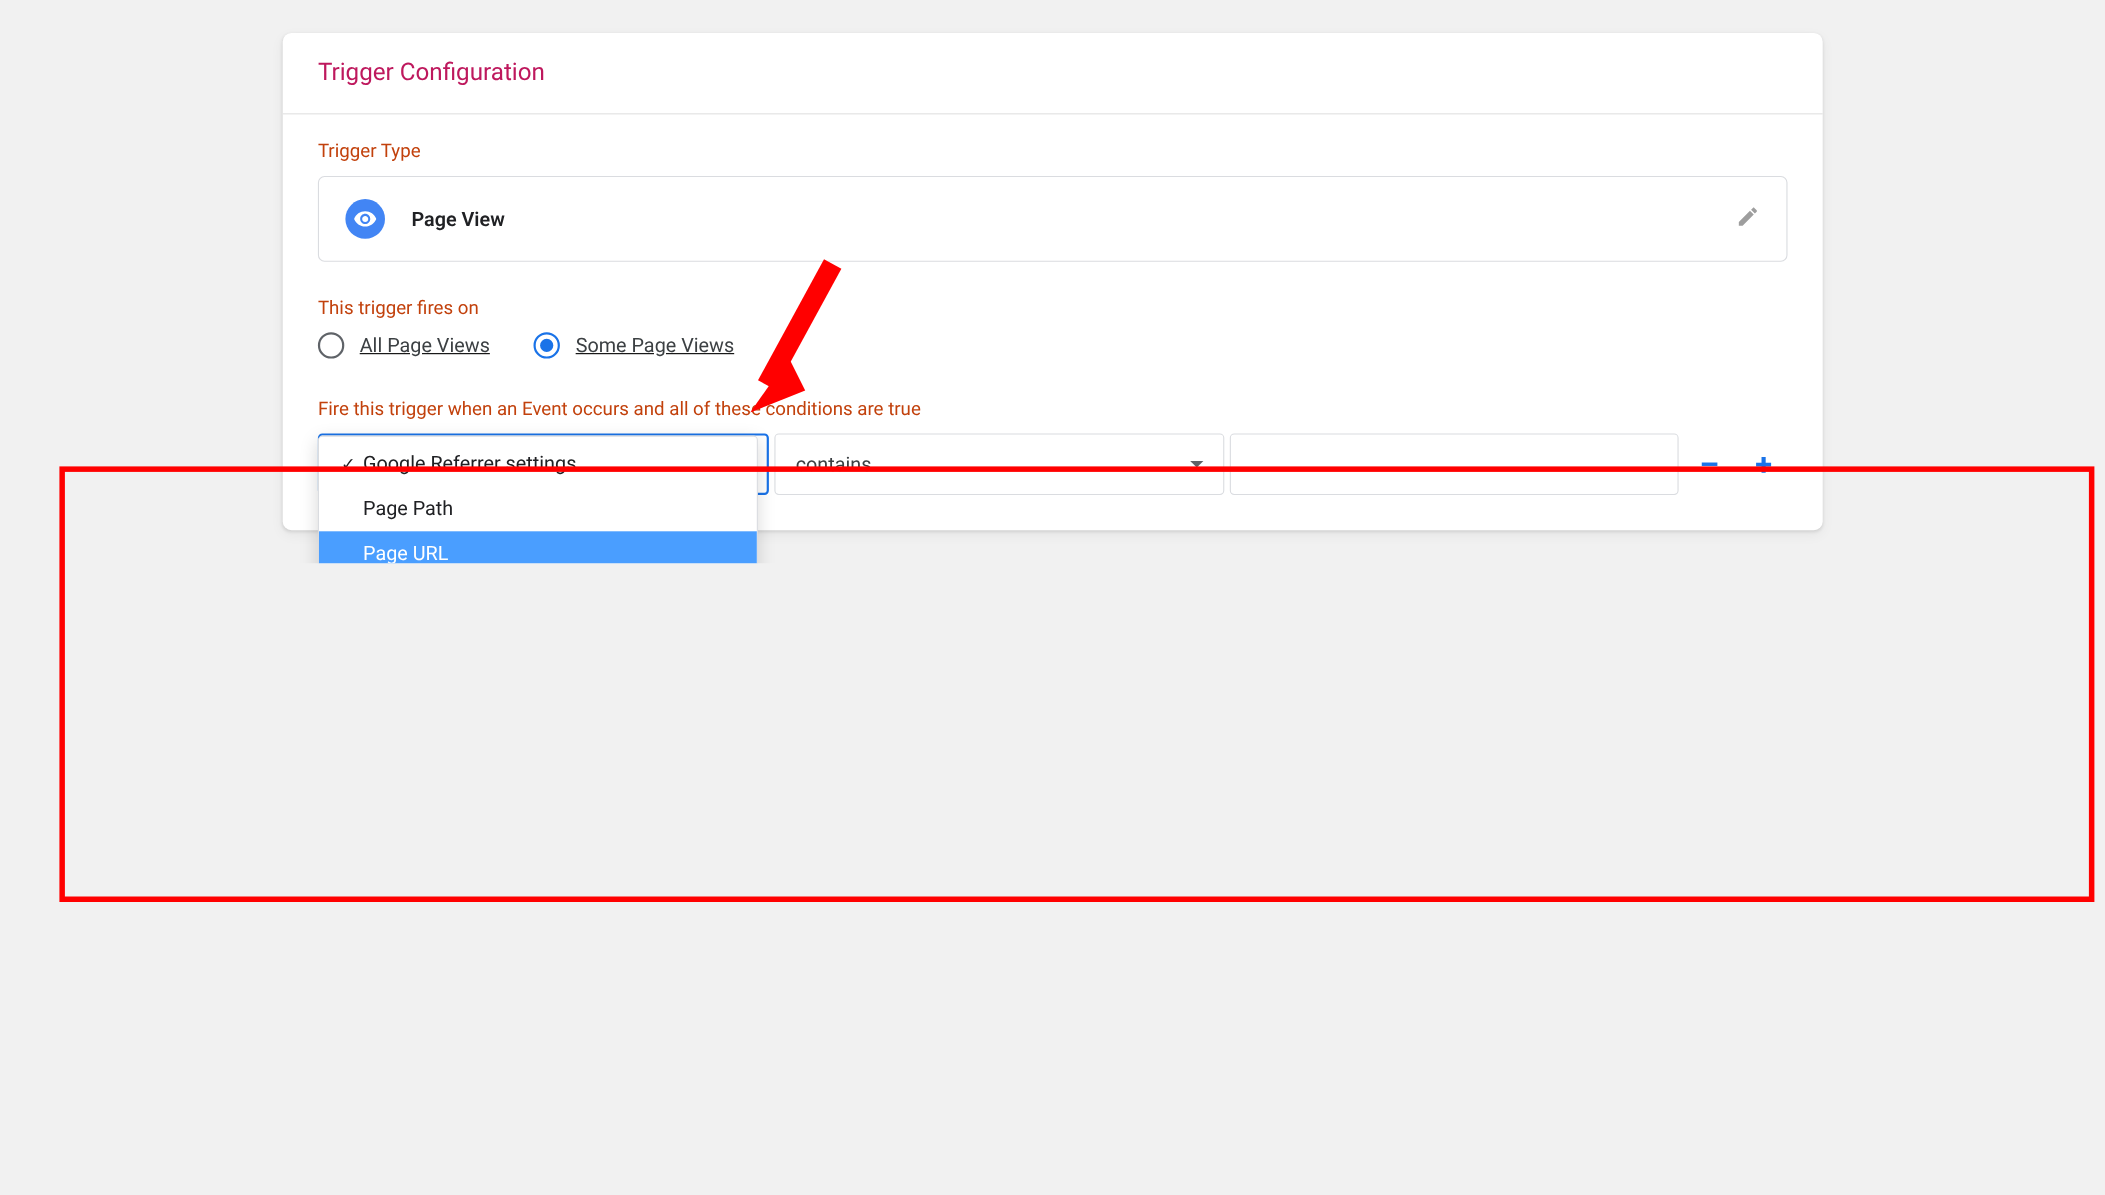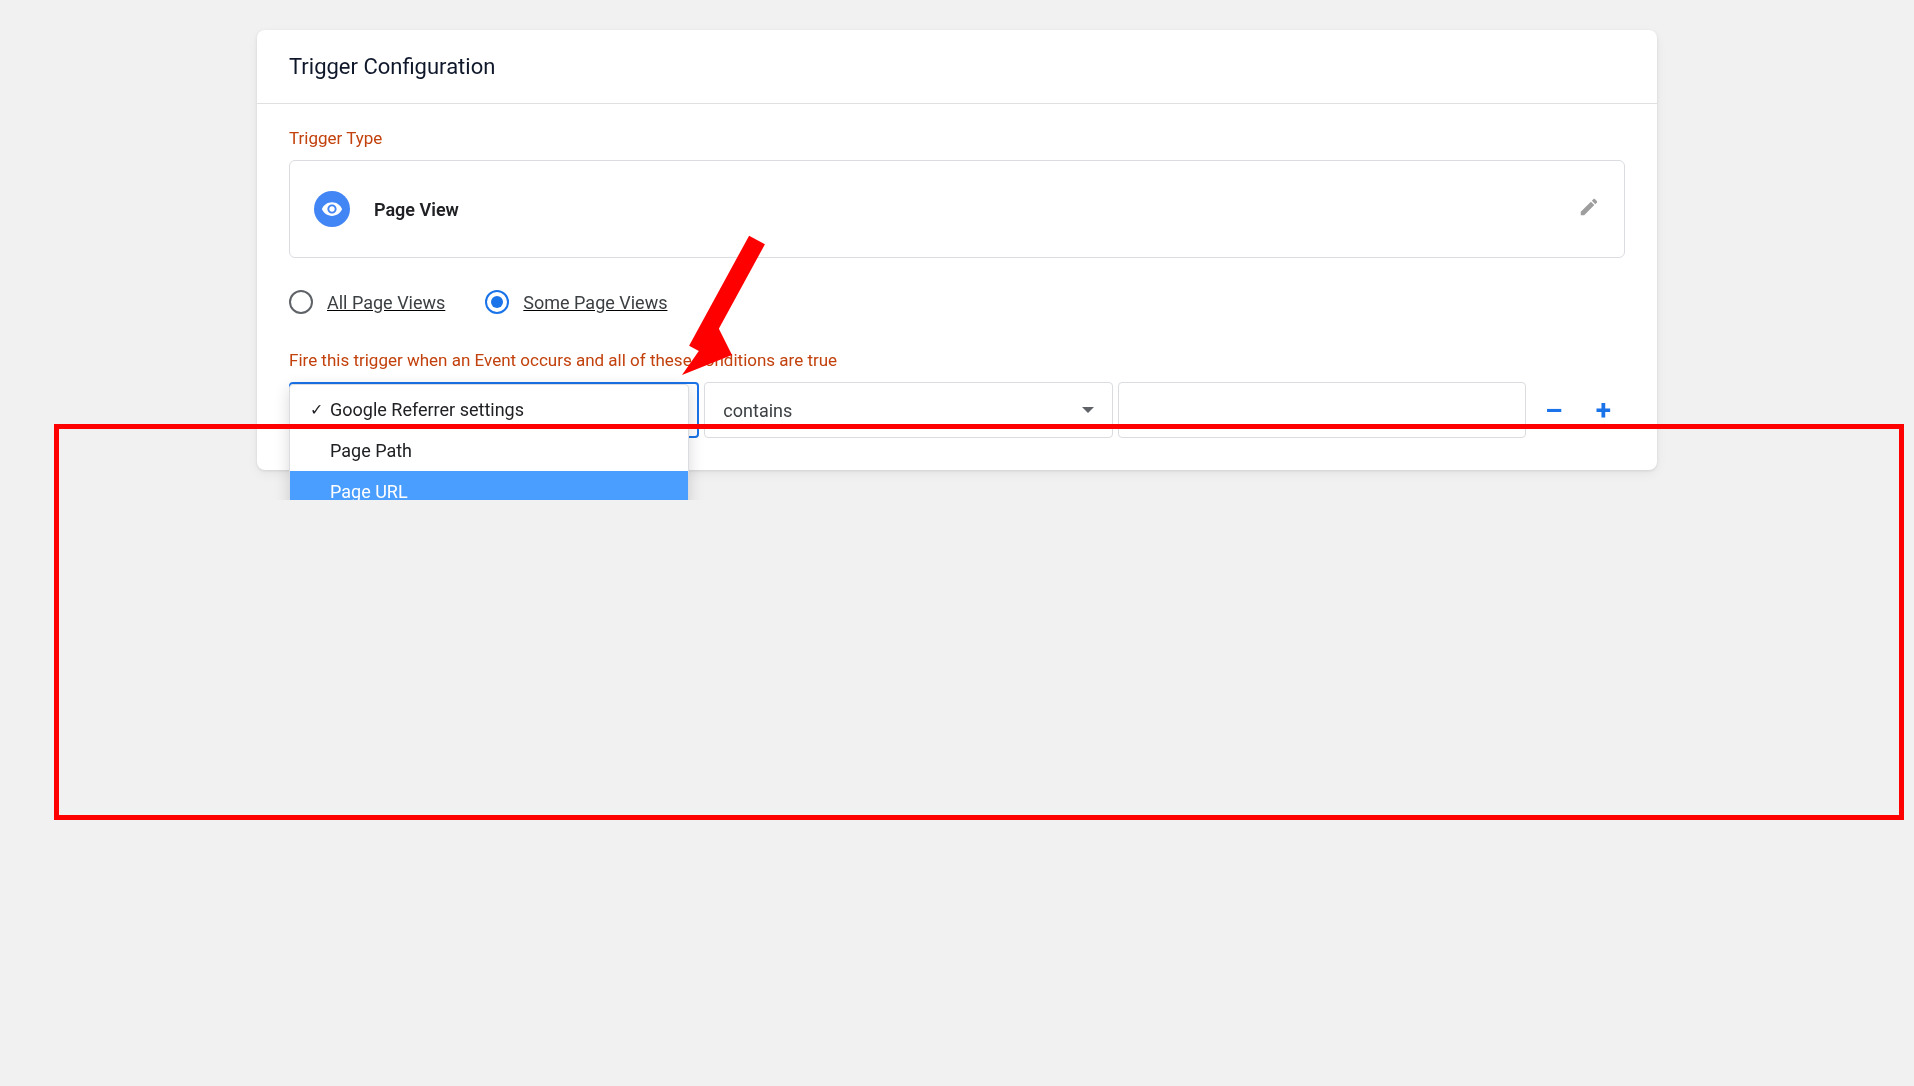--- a/index.html
+++ b/index.html
@@ -20,34 +20,34 @@
   margin: 0 auto;
   position: relative;
 }
 .card-header {
   padding: 24px 32px;
   border-bottom: 1px solid #e0e0e0;
 }
 .card-title {
   font-size: 22px;
   font-weight: 400;
-  color: #0f172a;
+  color: #be185d;
 }
 .card-body {
   padding: 24px 32px 32px 32px;
 }
 .section-label {
   font-size: 17px;
   color: #c2410c;
   margin-bottom: 12px;
 }
 .trigger-type-box {
   border: 1px solid #dadce0;
   border-radius: 6px;
-  padding: 30px 24px;
+  padding: 20px 24px;
   display: flex;
   align-items: center;
   justify-content: space-between;
 }
 .trigger-type-left {
   display: flex;
   align-items: center;
   gap: 24px;
 }
 .eye-icon-circle {
@@ -241,20 +241,21 @@
         </div>
         <div class="pencil-icon">
           <svg width="22" height="22" viewBox="0 0 24 24">
               <path d="M3 17.25V21h3.75L17.81 9.94l-3.75-3.75L3 17.25zM20.71 7.04c.39-.39.39-1.02 0-1.41l-2.34-2.34c-.39-.39-1.02-.39-1.41 0l-1.83 1.83 3.75 3.75 1.83-1.83z"></path>
             </svg>
         </div>
       </div>
     </div>
 
     <div class="fires-on-section">
+      <div class="section-label">This trigger fires on</div>
       <div class="radio-group">
         <div class="radio-item">
           <div class="radio-circle"></div>
           <div class="radio-label">All Page Views</div>
         </div>
         <div class="radio-item">
           <div class="radio-circle selected">
             <div class="radio-dot"></div>
           </div>
           <div class="radio-label">Some Page Views</div>

